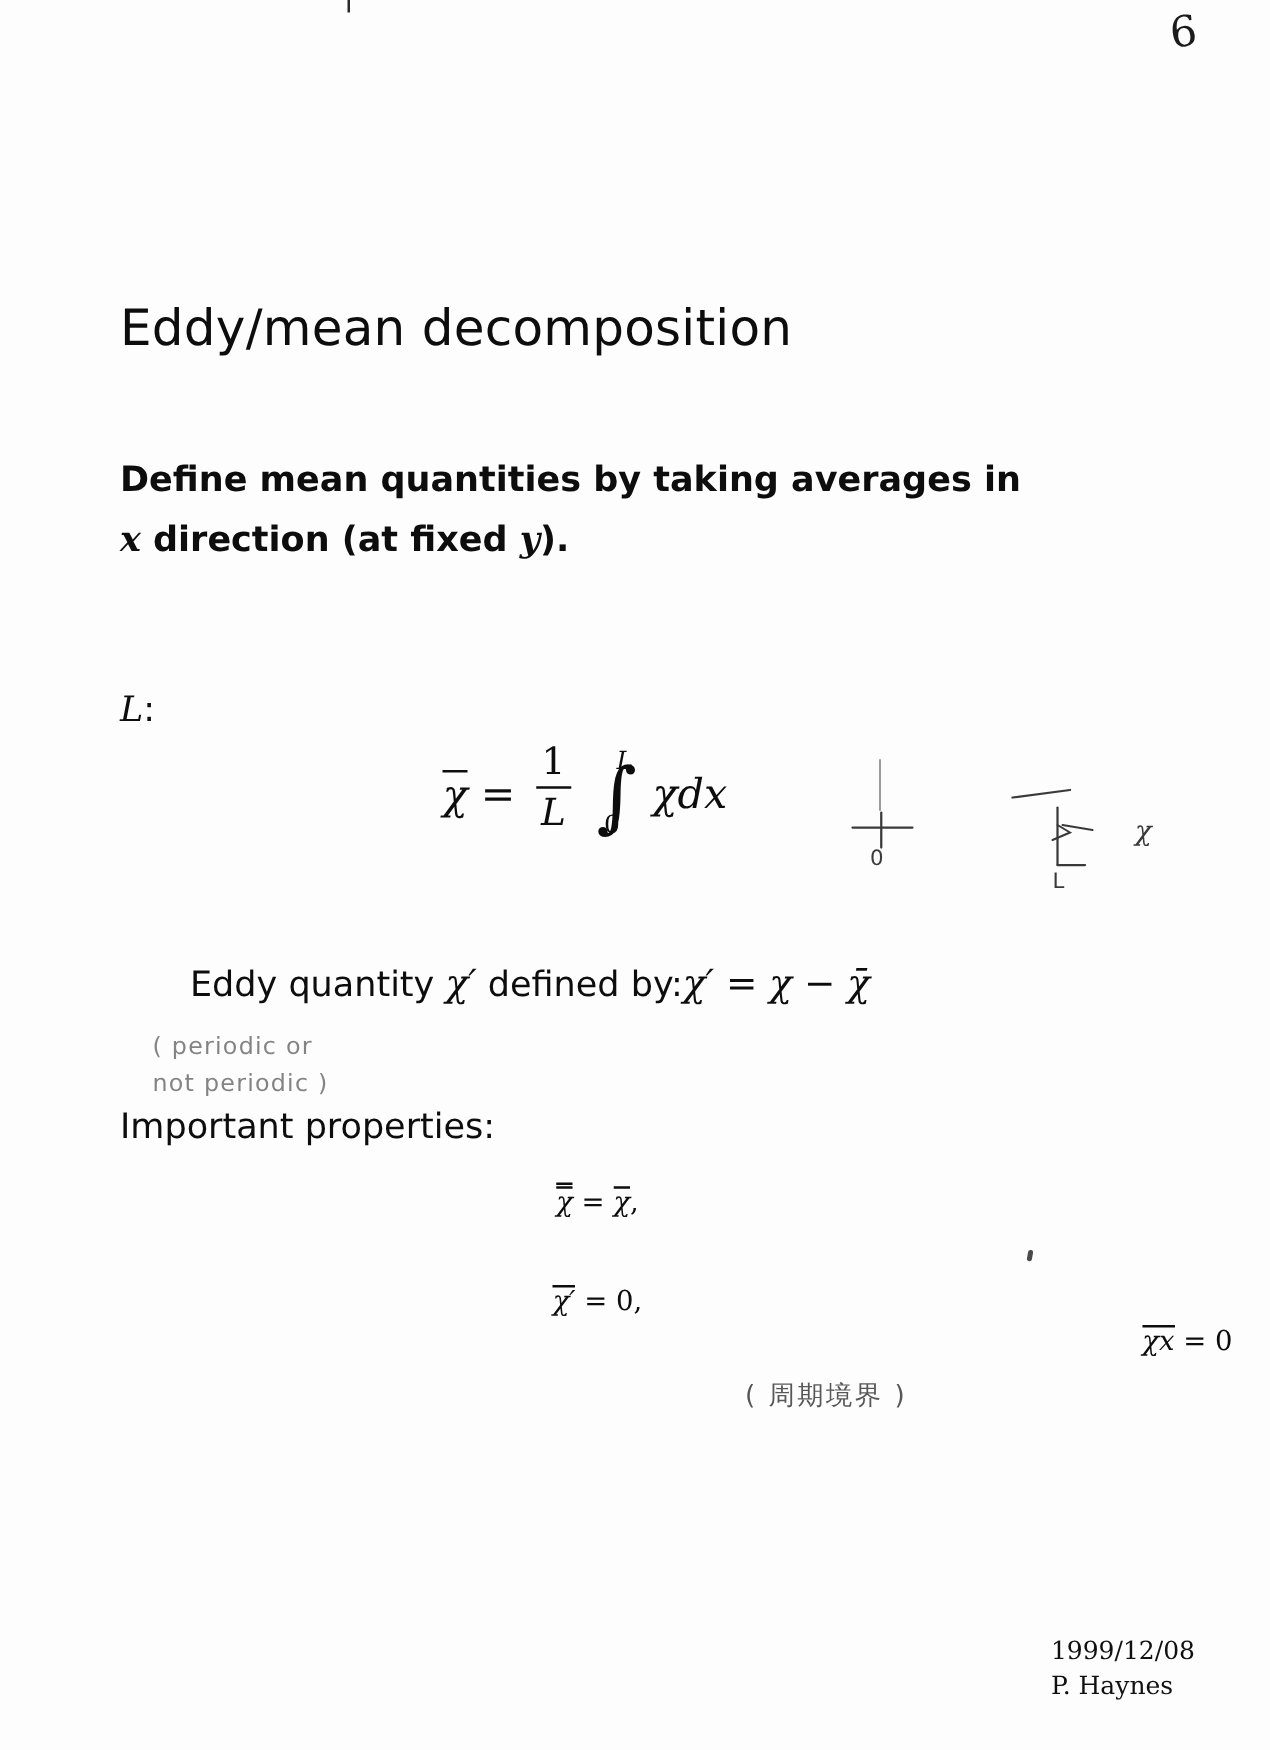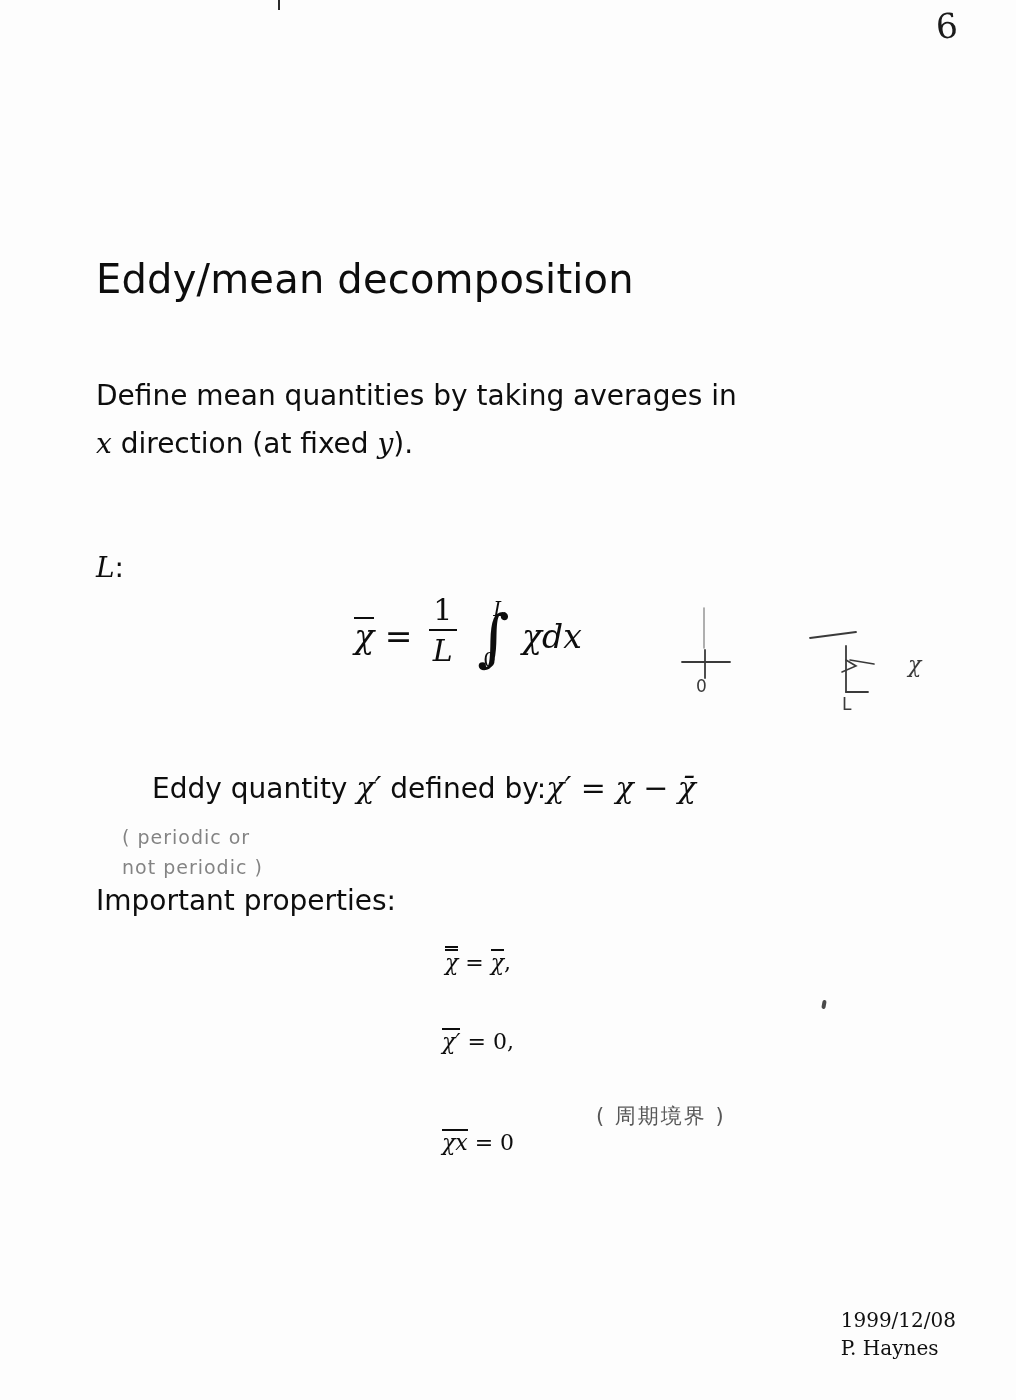--- a/index.html
+++ b/index.html
@@ -40,36 +40,36 @@
     font-family: "DejaVu Serif", serif;
     font-size: 34px;
     color: #1b1b1b;
     transform: rotate(-6deg);
     letter-spacing: 0px;
   }
 
   .title {
     position: absolute;
     left: 96px;
-    top: 256px;
+    top: 240px;
     font-size: 40px;
     font-weight: 400;
     letter-spacing: 0.2px;
     color: #0d0d0d;
     white-space: nowrap;
   }
 
   .para {
     position: absolute;
     font-size: 28px;
     line-height: 48px;
     color: #0d0d0d;
   }
 
-  .para1 { left: 96px; top: 372px; width: 800px; }
+  .para1 { left: 96px; top: 360px; width: 800px; font-weight: bold; }
   .para2 { left: 96px; top: 496px; width: 800px; }
 
   .mathvar {
     font-family: "DejaVu Serif", serif;
     font-style: italic;
     font-size: 28px;
   }
 
   .formula {
     position: absolute;
@@ -181,21 +181,21 @@
     position: absolute;
     width: 1016px;
     text-align: center;
     font-family: "DejaVu Serif", serif;
     font-size: 22px;
     color: #0d0d0d;
   }
   .prop .inner { display: inline-block; transform: translateX(-30px); }
   .p1 { top: 946px; }
   .p2 { top: 1028px; }
-  .p3 { top: 1129px; }
+  .p3 { top: 1060px; text-align: right; }
 
   .cjk-note {
     position: absolute;
     left: 596px;
     top: 1102px;
     font-size: 21px;
     color: #3b3b3b;
     opacity: 0.85;
     letter-spacing: 2px;
     font-family: "DejaVu Sans", sans-serif;

